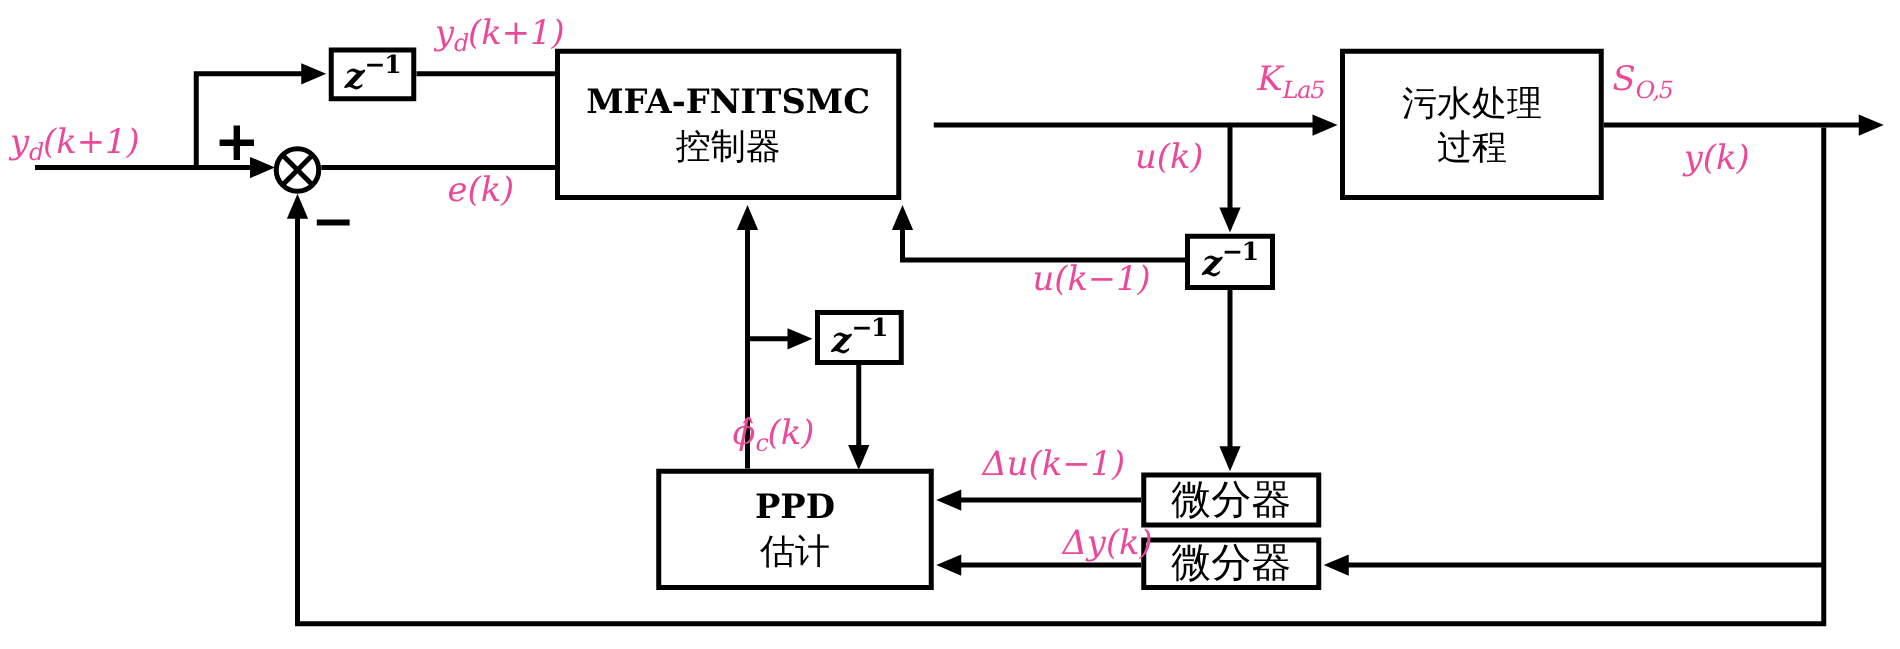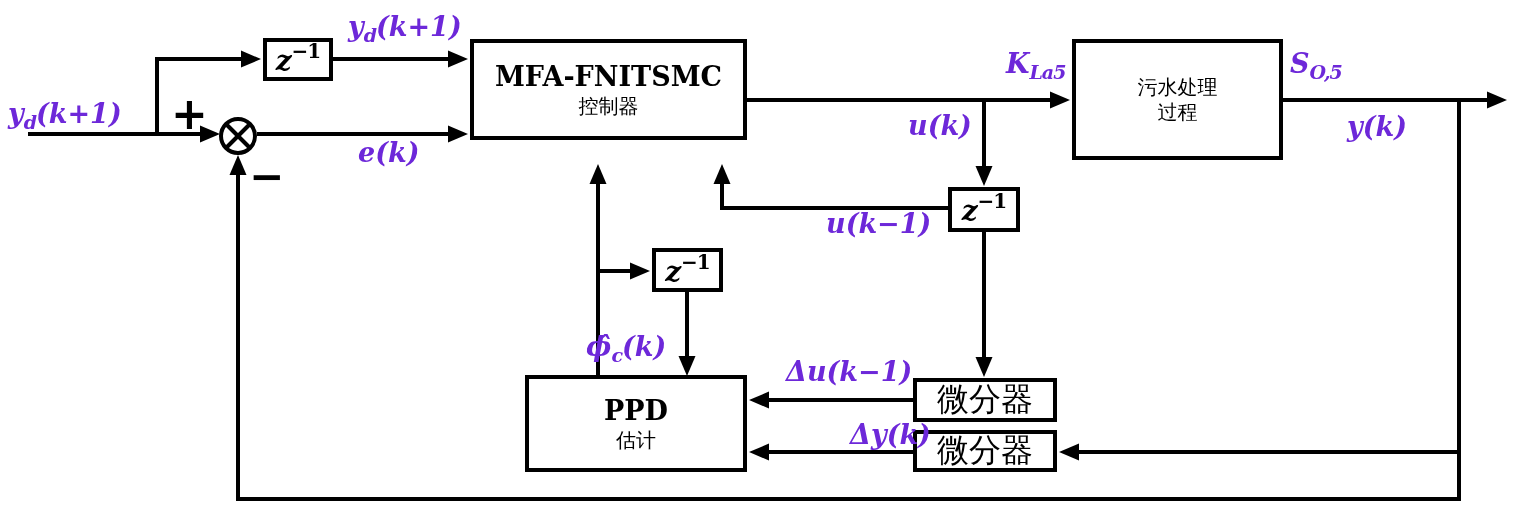--- a/index.html
+++ b/index.html
@@ -9,23 +9,23 @@
   }
   #wires{position:absolute;left:0;top:0;width:1520px;height:519px;}
   .box{
     position:absolute;border:4px solid #000;background:#fff;
     display:flex;flex-direction:column;align-items:center;justify-content:center;
     box-sizing:border-box;text-align:center;color:#000;
   }
   .zbox{font-size:28px;font-weight:bold;font-style:italic;line-height:1;}
   .zbox sup{font-size:20px;font-style:normal;font-weight:bold;position:relative;top:-2px;letter-spacing:-1px;}
   .big-line1{font-size:27px;font-weight:bold;line-height:1.25;letter-spacing:0px;}
-  .cjk{font-size:20px;font-weight:normal;line-height:1.25;}
+  .cjk{font-size:28px;font-weight:normal;line-height:1.25;}
   .diff{font-size:32px;}
-  .sig{position:absolute;font-size:27px;font-style:italic;color:#6d28d9;white-space:nowrap;line-height:1;font-weight:bold;}
+  .sig{position:absolute;font-size:27px;font-style:italic;color:#ec4899;white-space:nowrap;line-height:1;}
   .sig sub{font-size:19px;font-style:italic;vertical-align:-6px;letter-spacing:-1px;}
   .op{position:absolute;font-family:"DejaVu Sans","Liberation Sans",sans-serif;font-weight:bold;color:#000;line-height:1;}
 </style>
 </head>
 <body>
 
 <div id="canvas">
 
   <svg id="wires" viewBox="0 0 1520 519" xmlns="http://www.w3.org/2000/svg">
     <g stroke="#000" stroke-width="4" fill="none">
@@ -84,21 +84,21 @@
       <circle cx="238" cy="136" r="17"></circle>
       <line x1="226" y1="124" x2="250" y2="148"></line>
       <line x1="250" y1="124" x2="226" y2="148"></line>
     </g>
   </svg>
 
   <div class="box zbox" style="left:263px;top:38px;width:70px;height:43px;">
     <span><span>z</span><sup>−1</sup></span>
   </div>
 
-  <div class="box" style="left:470px;top:39px;width:277px;height:101px;">
+  <div class="box" style="left:444px;top:39px;width:277px;height:121px;">
     <div class="big-line1">MFA-FNITSMC</div>
     <div class="cjk">控制器</div>
   </div>
 
   <div class="box" style="left:1072px;top:39px;width:211px;height:121px;">
     <div class="cjk">污水处理</div>
     <div class="cjk">过程</div>
   </div>
 
   <div class="box zbox" style="left:948px;top:187px;width:72px;height:45px;">

